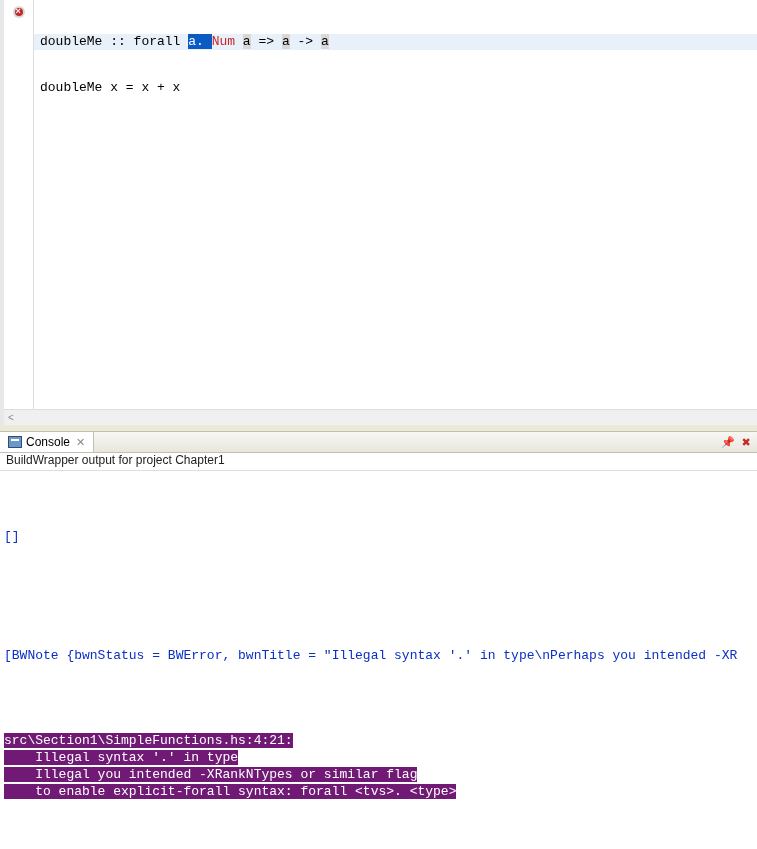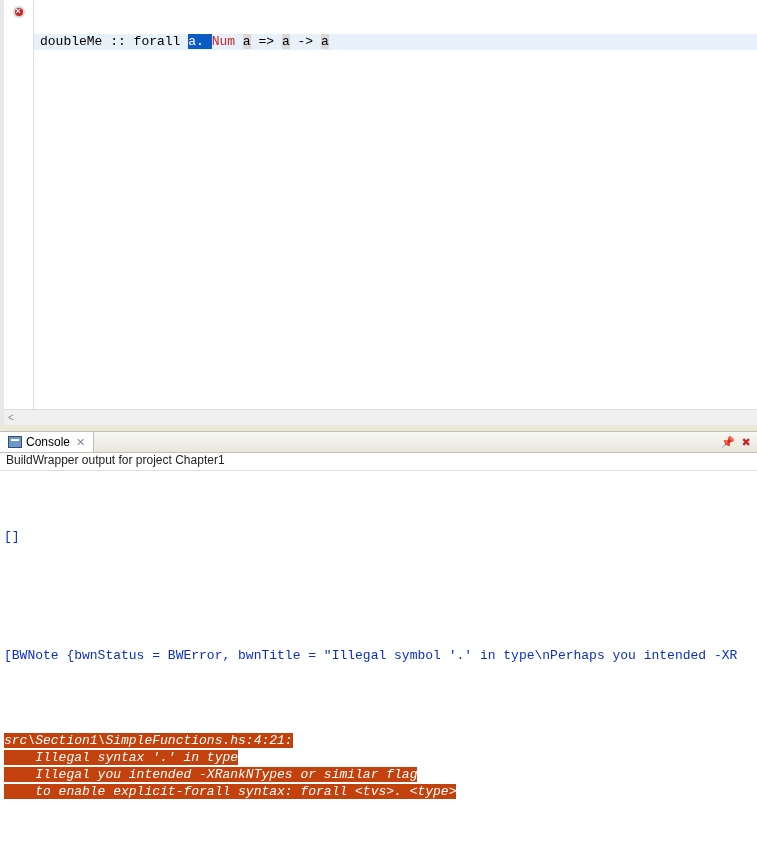--- a/index.html
+++ b/index.html
@@ -162,39 +162,39 @@
     flex: 1;
     font-family: "Consolas","Courier New",monospace;
     font-size: 13px;
     color: #0a2fc4;
     padding: 6px 4px;
     overflow: auto;
     white-space: pre;
     line-height: 17px;
   }
   .sel-line {
-    background: #c2410c;
+    background: #701a75;
     color: #fff;
     display: inline;
-    font-style: italic;
   }
 </style>
 </head>
 <body>
 
 <div class="editor-area">
   <div class="code-body">
     <div class="gutter">
       <div class="gutter-row">
         <span class="error-dot"></span>
       </div>
       <div class="gutter-row"></div>
     </div>
     <div class="code-lines">
       <div class="code-line line-current"><span>doubleMe :: forall </span><span class="tok-sel">a. </span><span class="tok-num">Num</span><span> </span><span class="tok-a-hl">a</span><span> =&gt; </span><span class="tok-a-hl">a</span><span> -&gt; </span><span class="tok-a-hl">a</span></div>
+      <div class="code-line"><span>doubleMe x = x + x</span></div>
     </div>
   </div>
   <div class="hscroll">
     <span class="hscroll-arrow">&lt;</span>
   </div>
 </div>
 
 <div class="bottom-gap"></div>
 
 <div class="tabbar">
@@ -216,21 +216,21 @@
 <div class="console-body">
 <span>
 </span>
 <span>[]</span>
 <span>
 
 
 
 
 </span>
-<span>[BWNote {bwnStatus = BWError, bwnTitle = "Illegal symbol '.' in type\nPerhaps you intended -XR</span>
+<span>[BWNote {bwnStatus = BWError, bwnTitle = "Illegal syntax '.' in type\nPerhaps you intended -XR</span>
 <span>
 
 
 </span>
 <span class="sel-line">src\Section1\SimpleFunctions.hs:4:21:</span>
 <span class="sel-line">    Illegal syntax '.' in type</span>
 <span class="sel-line">    Illegal you intended -XRankNTypes or similar flag</span>
 <span class="sel-line">    to enable explicit-forall syntax: forall &lt;tvs&gt;. &lt;type&gt;</span>
 <span>
 

